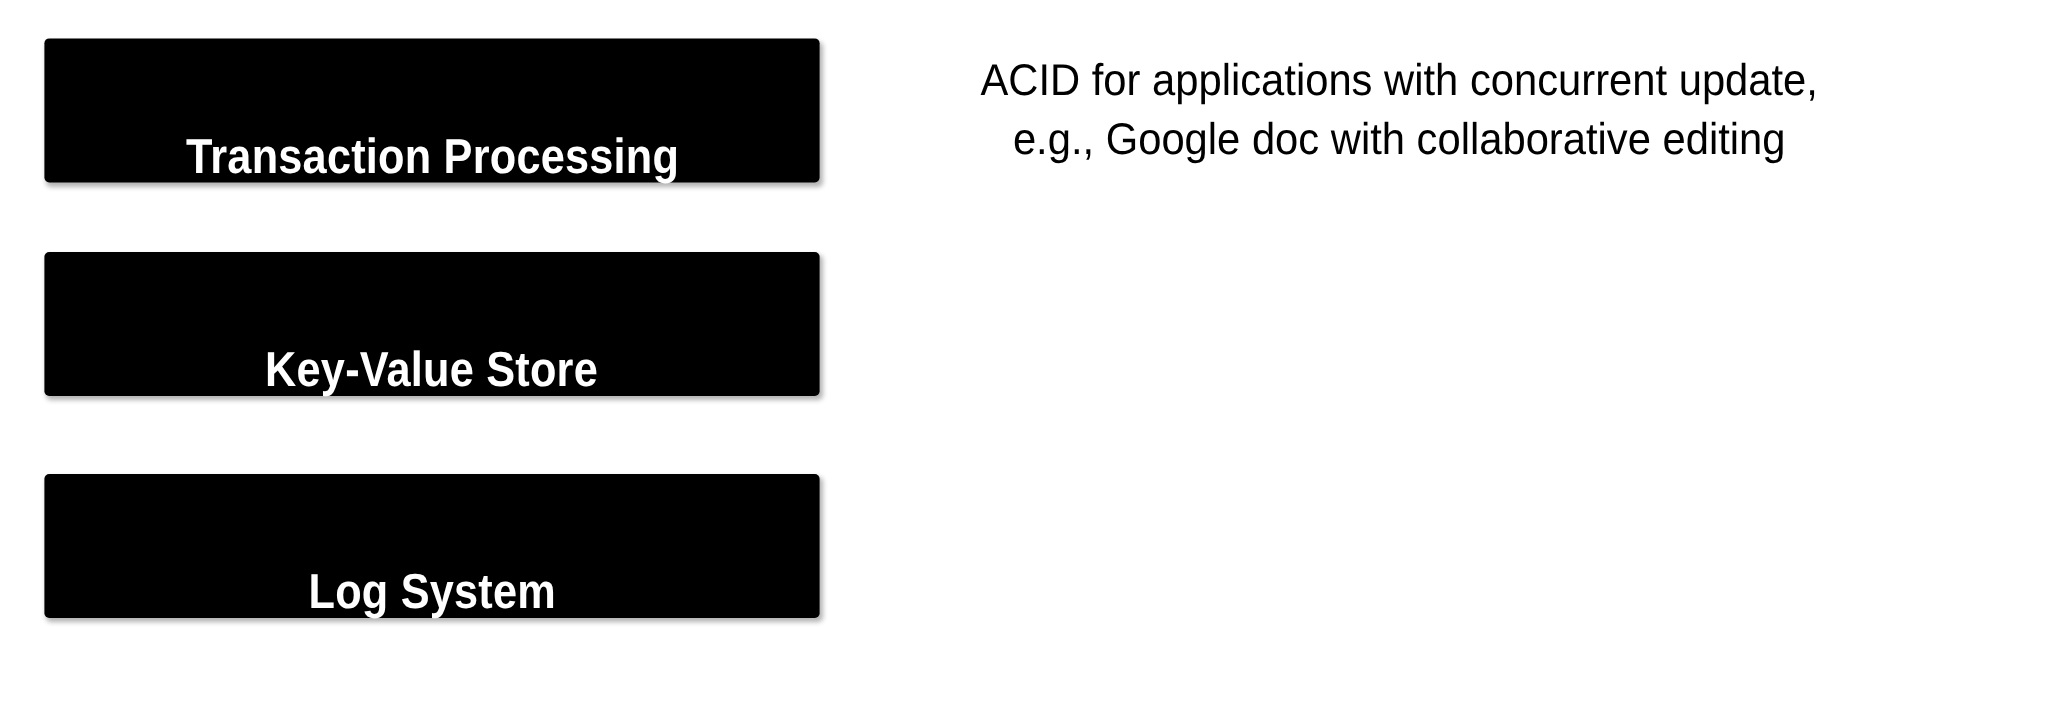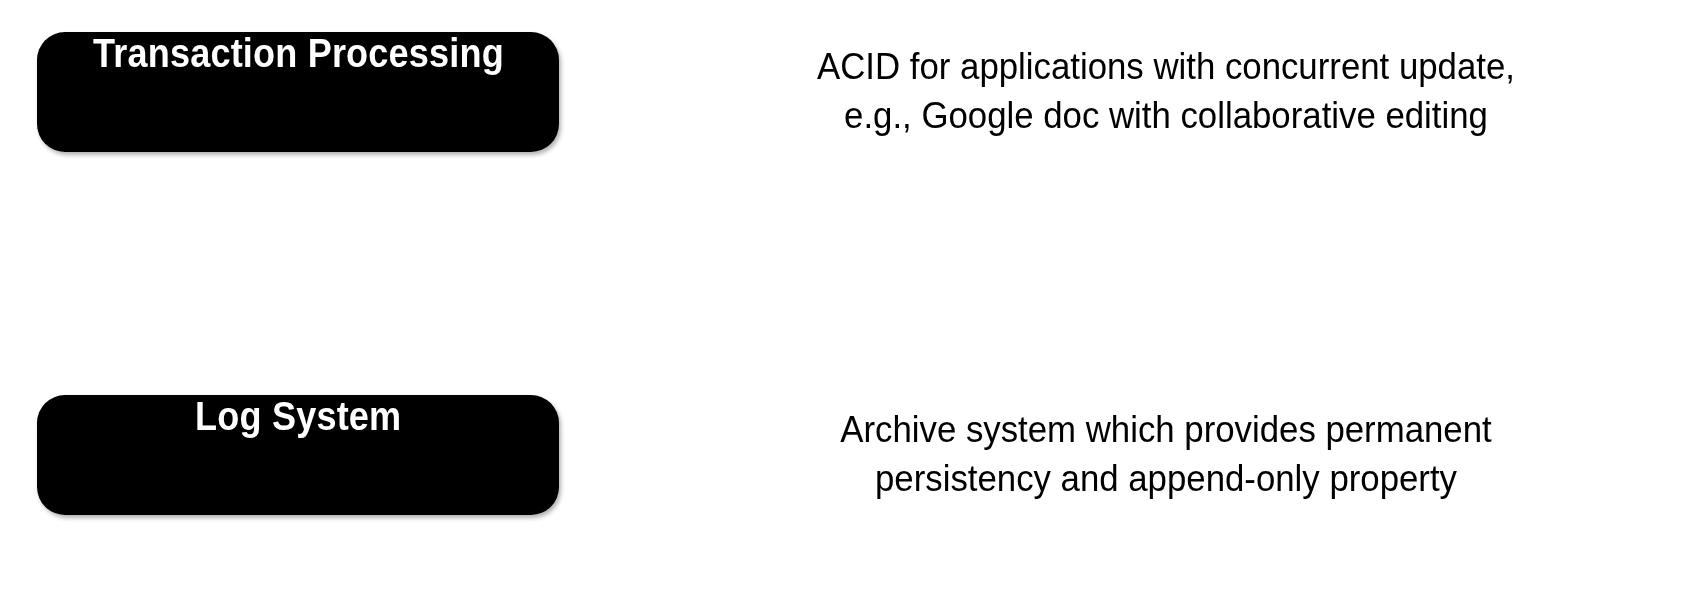--- a/index.html
+++ b/index.html
@@ -40,26 +40,26 @@
     width: 700px;
     flex: 0 0 700px;
     display: flex;
     align-items: center;
     justify-content: flex-start;
     padding-left: 37px;
     box-sizing: border-box;
   }
 
   .node-box {
-    width: 522px;
+    width: 646px;
     height: 120px;
     background: #000000;
-    border-radius: 28px;
+    border-radius: 4px;
     display: flex;
-    align-items: flex-start;
+    align-items: flex-end;
     justify-content: center;
     box-shadow: 2px 3px 4px rgba(0, 0, 0, 0.30);
     box-sizing: border-box;
   }
 
   .node-label {
     color: #ffffff;
     font-family: "Liberation Sans", "DejaVu Sans", sans-serif;
     font-weight: bold;
     font-size: 41px;
@@ -110,29 +110,28 @@
     </div>
     <div class="desc-col">
       <div class="desc-text">
         <span class="line">ACID for applications with concurrent update,</span>
         <span class="line">e.g., Google doc with collaborative editing</span>
       </div>
     </div>
   </div>
 
   <div class="row row-1">
+    <div class="box-col">
+      <div class="node-box">
+        <span class="node-label">Key-Value Store</span>
+      </div>
+    </div>
   </div>
 
   <div class="row row-2">
     <div class="box-col">
       <div class="node-box">
         <span class="node-label">Log System</span>
       </div>
     </div>
-    <div class="desc-col">
-      <div class="desc-text">
-        <span class="line">Archive system which provides permanent</span>
-        <span class="line">persistency and append-only property</span>
-      </div>
-    </div>
   </div>
 
 </div>
 
 </body></html>

